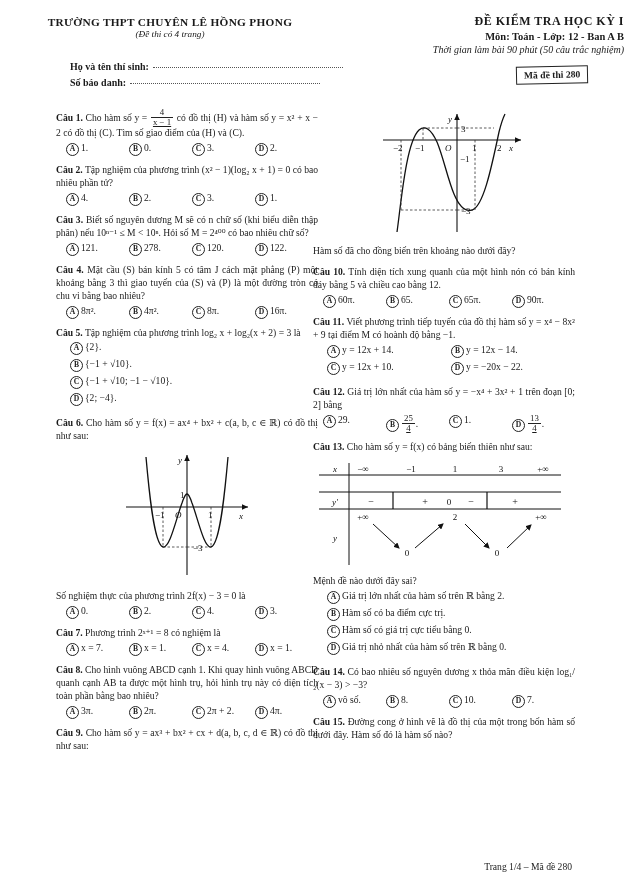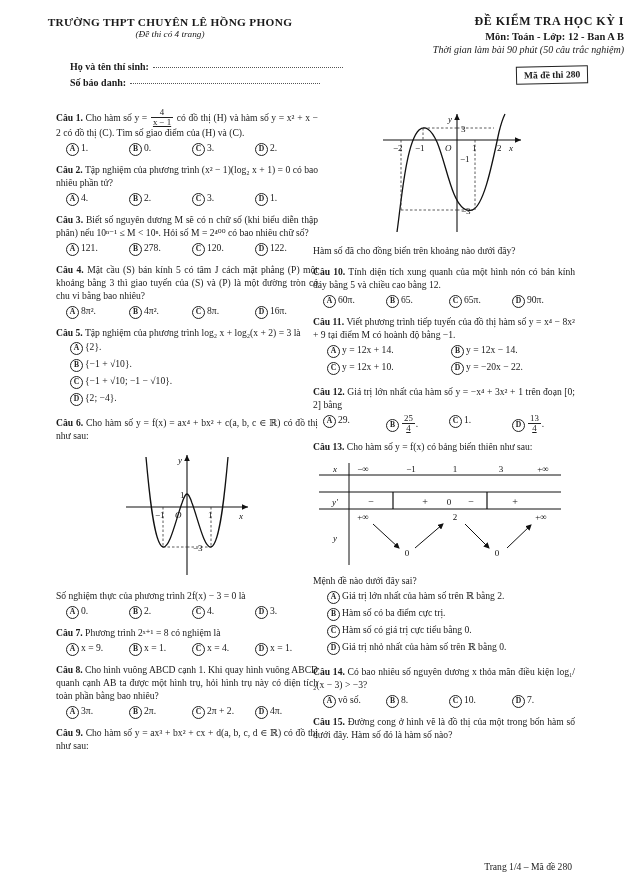--- a/index.html
+++ b/index.html
@@ -311,21 +311,21 @@
           <span class="opt"><span class="circ">D</span><span>3.</span></span>
         </div>
       </div>
 
       <div class="q">
         <div class="qtext">
           <span class="qlabel">Câu 7.</span>
           <span>Phương trình 2ˣ⁺¹ = 8 có nghiệm là</span>
         </div>
         <div class="opts four">
-          <span class="opt"><span class="circ">A</span><span>x = 9.</span></span>
+          <span class="opt"><span class="circ">A</span><span>x = 7.</span></span>
           <span class="opt"><span class="circ">B</span><span>x = 1.</span></span>
           <span class="opt"><span class="circ">C</span><span>x = 4.</span></span>
           <span class="opt"><span class="circ">D</span><span>x = 1.</span></span>
         </div>
       </div>
 
       <div class="q">
         <div class="qtext">
           <span class="qlabel">Câu 8.</span>
           <span>Cho hình vuông ABCD cạnh 1. Khi quay hình vuông ABCD quanh cạnh AB ta được một hình trụ, hỏi hình trụ này có diện tích toàn phần bằng bao nhiêu?</span>

